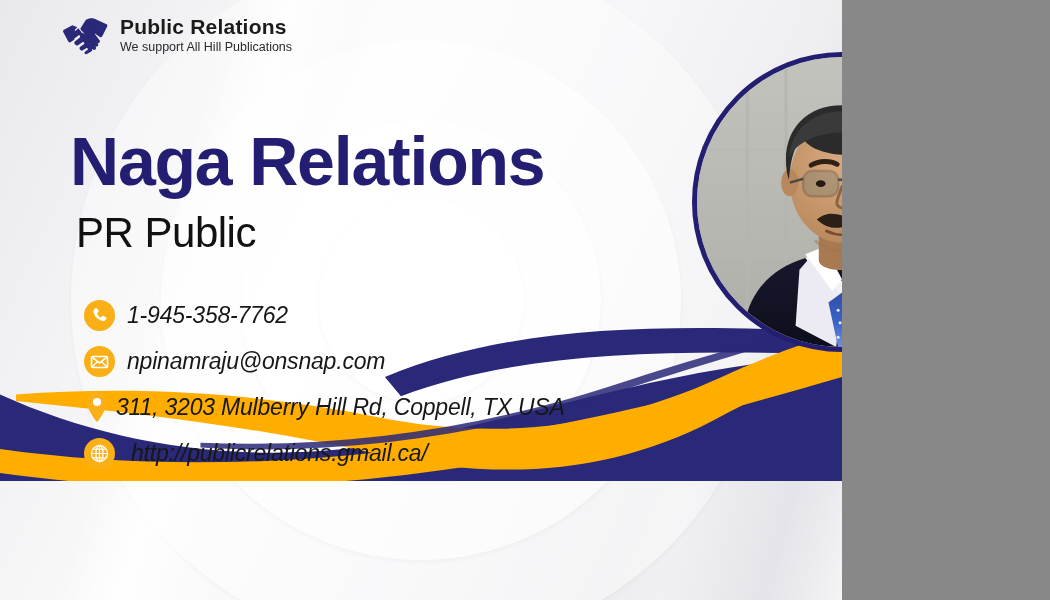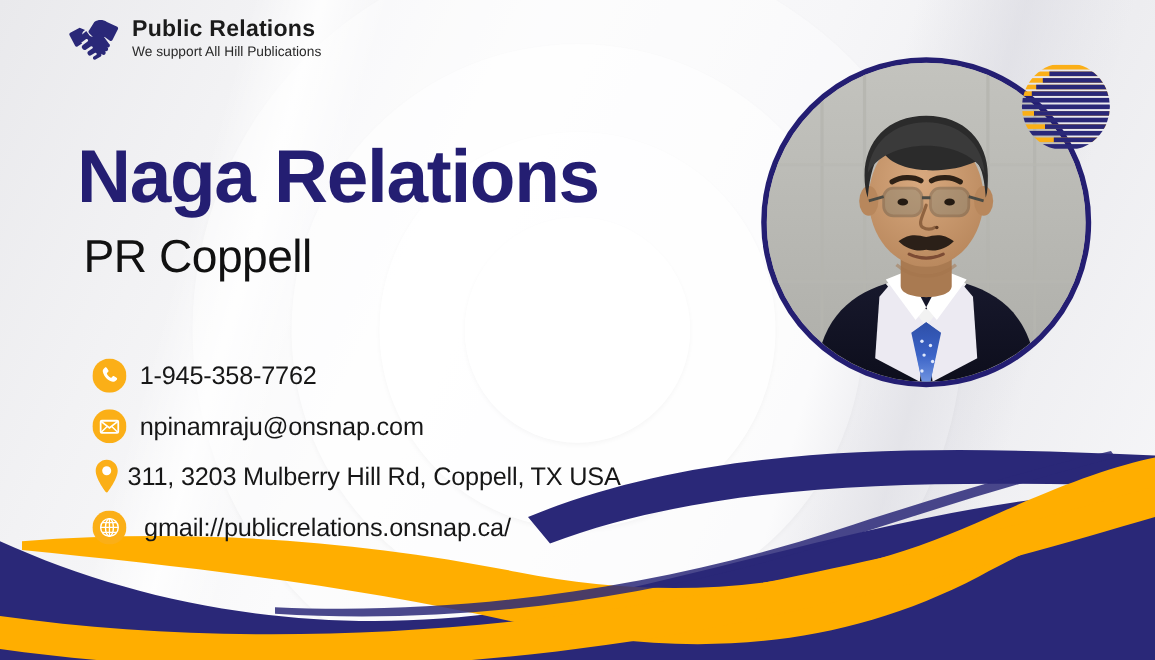--- a/index.html
+++ b/index.html
@@ -3,21 +3,21 @@
 <meta charset="utf-8">
 <title>Business Card</title>
 <style>
   html, body {
     margin: 0;
     padding: 0;
     background: #888;
   }
   .card {
     position: relative;
-    width: 1050px;
+    width: 842px;
     height: 600px;
     overflow: hidden;
     font-family: "Liberation Sans", sans-serif;
     background: #f4f4f6;
   }
 
   
   .bg-base {
     position: absolute;
     inset: 0;
@@ -106,21 +106,22 @@
     font-size: 42px;
     color: #111111;
     line-height: 1;
     letter-spacing: -0.5px;
   }
 
   
   .contacts {
     position: absolute;
     left: 84px;
-    top: 318px;
+    top: 292px;
+    font-style: italic;
   }
   .contact-row {
     display: flex;
     align-items: center;
     height: 46px;
     gap: 12px;
   }
   .contact-icon {
     width: 31px;
     height: 31px;
@@ -204,21 +205,21 @@
         <path d="M14.5 14.5 2.6 20.8c-1.1.6-1.5 2-.9 3.1l7 13.3c.6 1.1 2 1.5 3 .8l5.8-3.6-1-1.2c-1.5-1.9-1.2-4.7.7-6.2l2.2-1.7-.5-.6c-1.5-1.8-1.3-4.4.4-5.9l2-1.7-6.8-2.6z"></path>
       </g>
     </svg>
     <div class="brand-text">
       <div class="brand-title">Public Relations</div>
       <div class="brand-tagline">We support All Hill Publications</div>
     </div>
   </div>
 
   <div class="person-name">Naga Relations</div>
-  <div class="person-role">PR Coppell</div>
+  <div class="person-role">PR Public</div>
 
   <div class="contacts">
 
     <div class="contact-row">
       <span class="contact-icon">
         <svg width="31" height="31" viewBox="0 0 31 31">
           <circle cx="15.5" cy="15.5" r="15.5" fill="#fbaf17"></circle>
           <path fill="#ffffff" d="M11.3 8.2c.5-.5 1.3-.4 1.7.2l1.5 2.2c.3.5.2 1.1-.2 1.5l-.9.8c-.2.2-.3.5-.2.8.6 1.6 1.9 2.9 3.5 3.6.3.1.6 0 .8-.2l.8-.9c.4-.4 1-.5 1.5-.2l2.2 1.5c.6.4.7 1.2.2 1.7l-1 1c-.7.7-1.7 1-2.6.8-2.3-.5-4.3-1.6-5.9-3.2-1.6-1.6-2.7-3.6-3.2-5.9-.2-.9.1-1.9.8-2.6l1-1z"></path>
         </svg>
       </span>
@@ -249,21 +250,21 @@
 
     <div class="contact-row web">
       <span class="contact-icon">
         <svg width="31" height="31" viewBox="0 0 31 31">
           <circle cx="15.5" cy="15.5" r="15.5" fill="#fbaf17"></circle>
           <circle cx="15.5" cy="15.5" r="8" fill="none" stroke="#ffffff" stroke-width="1.3"></circle>
           <ellipse cx="15.5" cy="15.5" rx="3.6" ry="8" fill="none" stroke="#ffffff" stroke-width="1.3"></ellipse>
           <path d="M7.5 15.5h16M8.8 11.1h13.4M8.8 19.9h13.4M15.5 7.5v16" fill="none" stroke="#ffffff" stroke-width="1.2"></path>
         </svg>
       </span>
-      <span class="contact-text">gmail://publicrelations.onsnap.ca/</span>
+      <span class="contact-text">http://publicrelations.gmail.ca/</span>
     </div>
 
   </div>
 
   <div class="photo-wrap">
     <svg class="photo-inner" viewBox="0 0 300 300" preserveAspectRatio="xMidYMid slice">
       <defs>
         <linearGradient id="wallg" x1="0" y1="0" x2="0" y2="1">
           <stop offset="0%" stop-color="#c3c3be"></stop>
           <stop offset="100%" stop-color="#aeaea9"></stop>

